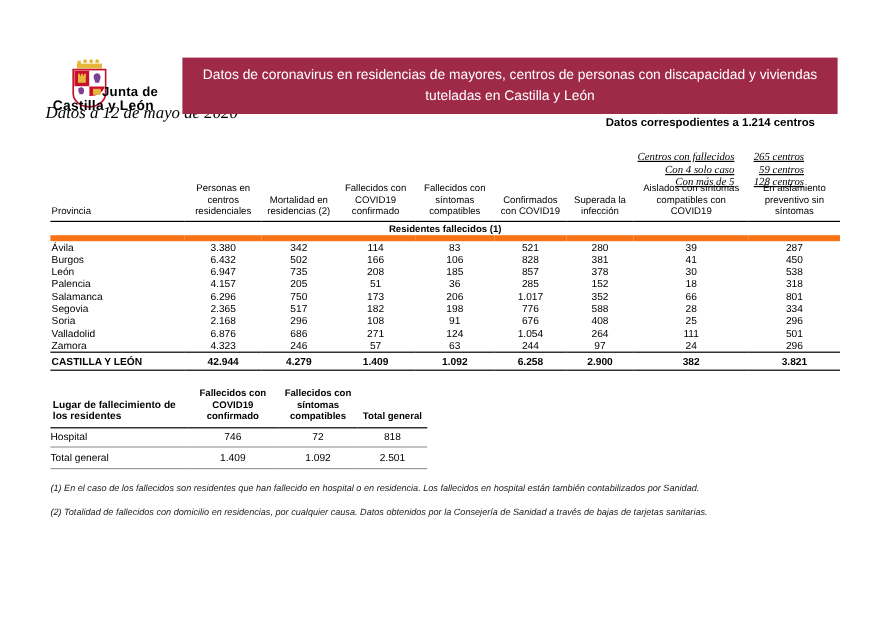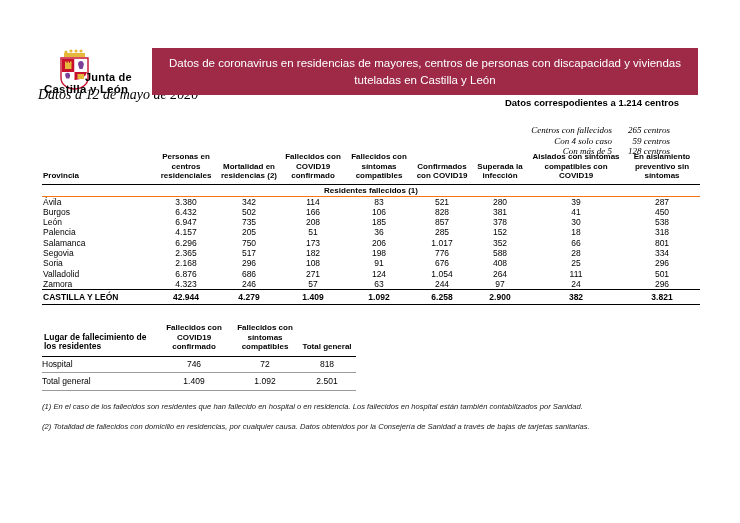--- a/index.html
+++ b/index.html
@@ -20,37 +20,37 @@
   .banner {
     position:absolute; left:152px; top:48px; width:546px; height:47px;
     background:var(--banner,#9e2a48);
     color:#fff; display:flex; align-items:center; justify-content:center;
     text-align:center; font-size:11.5px; line-height:1.45; padding:0 16px;
   }
 
   
   .info-box { position:absolute; top:97px; right:36px; width:224px; }
   .info-title { font-weight:bold; font-size:9.5px; text-align:center; margin-bottom:17px; }
-  .info-row { display:flex; font-family:"Liberation Serif", serif; font-style:italic; font-size:9px; line-height:10.5px; }
+  .info-row { display:flex; font-family:"Liberation Serif", serif; font-style:italic; font-size:9px; line-height:10.5px;text-decoration:underline; }
   .info-row .lbl { flex:1; text-align:right; }
   .info-row .val { width:92px; text-align:right; padding-right:34px; }
 
   
   table { border-collapse:collapse; table-layout:fixed; }
   .main-table { position:absolute; left:42px; top:142px; width:658px; }
   .main-table th, .main-table td { font-size:8.5px; }
   .main-table thead .head-row th {
-    font-weight:bold; font-size:8px; line-height:9.5px; text-align:center;
+    font-weight:normal; font-size:8px; line-height:9.5px; text-align:center;
     vertical-align:bottom; padding:0 1px 3px 1px; height:42px;
     border-bottom:1.5px solid #000;
   }
   .main-table thead .head-row th.prov { text-align:left; }
   .main-table .subhead-row th {
     font-weight:bold; font-size:8px; text-align:center; height:12px;
-    border-bottom:1px solid #f97316; padding:1px 0;margin-top:10px;
+    border-bottom:5px solid #f97316; padding:1px 0;margin-top:10px;
   }
   .main-table tbody td { height:10.3px; line-height:10.3px; text-align:center; padding:0 1px; }
   .main-table tbody td.prov { text-align:left; }
   .main-table .total-row td {
     font-weight:bold; height:14px; line-height:14px;
     border-top:1px solid #000; border-bottom:1px solid #000;
   }
 
   
   .place-table { position:absolute; left:42px; top:316px; width:314px; }

